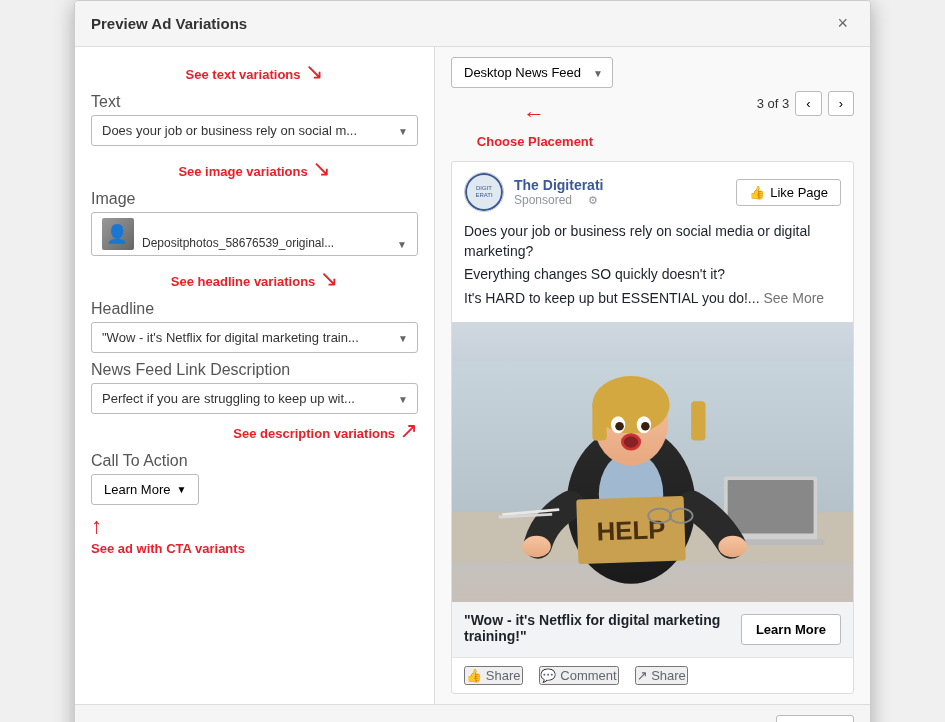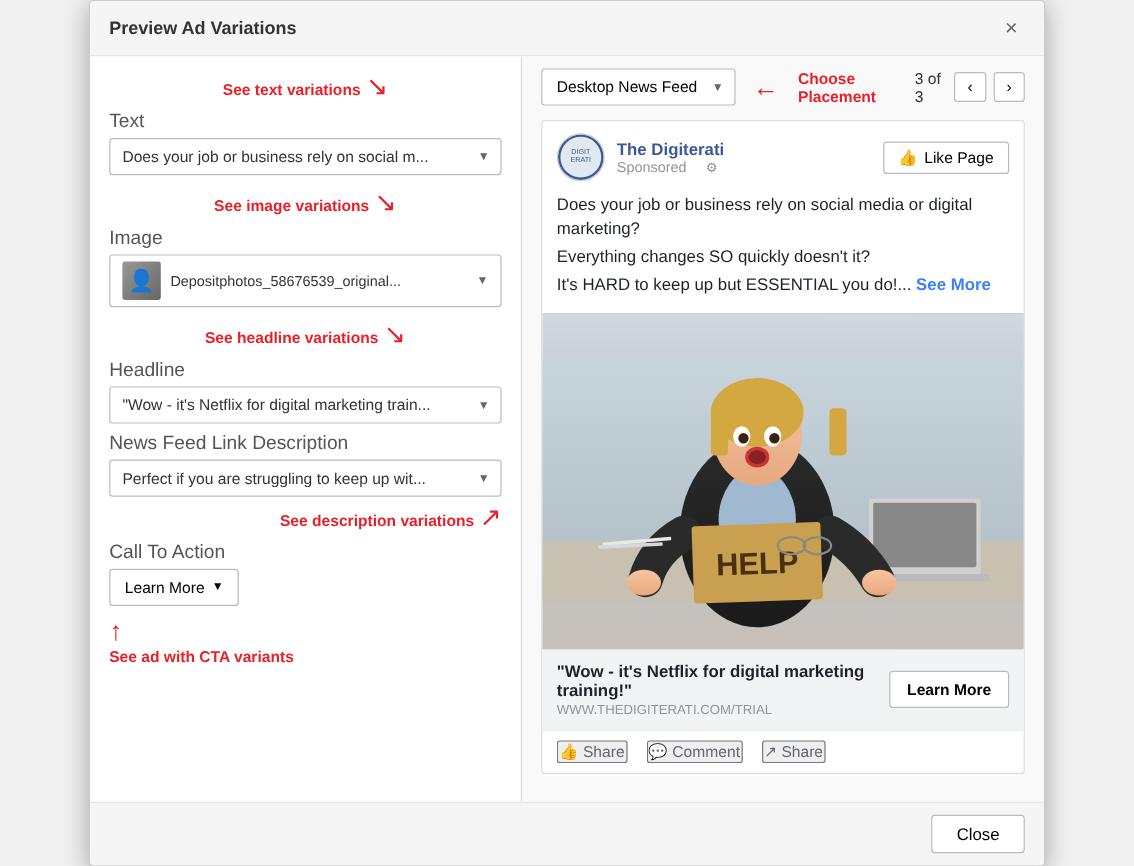--- a/index.html
+++ b/index.html
@@ -15,34 +15,34 @@
 
     
     .left-panel { width: 360px; min-width: 360px; border-right: 1px solid #ddd; padding: 12px 16px; position: relative; overflow-y: auto; }
 
     .field-label { font-size: 16px; color: #555; margin-top: 8px; margin-bottom: 4px; }
 
     .dropdown-wrapper { position: relative; }
     .dropdown-wrapper select { width: 100%; padding: 7px 30px 7px 10px; border: 1px solid #bbb; border-radius: 3px; font-size: 13px; color: #333; background: #fff; appearance: none; -webkit-appearance: none; cursor: pointer; }
     .dropdown-wrapper::after { content: "▼"; position: absolute; right: 10px; top: 50%; transform: translateY(-50%); font-size: 10px; color: #666; pointer-events: none; }
 
-    .image-dropdown { display: flex; align-items: center; gap: 8px; border: 1px solid #bbb; border-radius: 3px; padding: 5px 10px; background: #fff; cursor: pointer; }
+    .image-dropdown { display: flex; align-items: flex-end; gap: 8px; border: 1px solid #bbb; border-radius: 3px; padding: 5px 10px; background: #fff; cursor: pointer; }
     .image-thumb-person { width: 32px; height: 32px; background: linear-gradient(135deg, #999 0%, #666 100%); border-radius: 2px; position: relative; }
     .image-thumb-person::before { content: "👤"; font-size: 18px; position: absolute; top: 50%; left: 50%; transform: translate(-50%, -50%); }
     .image-label { flex: 1; font-size: 12px; color: #333; overflow: hidden; text-overflow: ellipsis; white-space: nowrap; }
     .image-dropdown-arrow { font-size: 10px; color: #666; }
 
     .cta-btn { border: 1px solid #bbb; border-radius: 3px; padding: 7px 12px; background: #fff; font-size: 13px; cursor: pointer; display: inline-flex; align-items: center; gap: 6px; }
     .cta-btn .arrow-down { font-size: 10px; }
 
     
     .right-panel { flex: 1; padding: 10px 16px; background: #f9f9f9; overflow-y: auto; }
 
     .right-top { display: flex; align-items: center; justify-content: space-between; margin-bottom: 12px; }
-    .placement-area { display: flex; align-items: center; gap: 10px; }
+    .placement-area { display: flex; align-items: center; gap: 10px; flex-direction: column; }
     .placement-dropdown { position: relative; display: inline-flex; align-items: center; }
     .placement-dropdown select { padding: 7px 30px 7px 12px; border: 1px solid #bbb; border-radius: 3px; font-size: 13px; background: #fff; appearance: none; -webkit-appearance: none; cursor: pointer; }
     .placement-dropdown::after { content: "▼"; position: absolute; right: 10px; top: 50%; transform: translateY(-50%); font-size: 10px; color: #666; pointer-events: none; }
 
     .pagination { display: flex; align-items: center; gap: 6px; font-size: 13px; color: #333; }
     .page-btn { border: 1px solid #bbb; background: #fff; padding: 4px 10px; border-radius: 3px; cursor: pointer; font-size: 13px; }
 
     .choose-placement-ann { color: #e8202a; font-size: 13px; font-weight: bold; margin-left: 6px; }
 
     
@@ -52,21 +52,21 @@
     .fb-page-info { display: flex; align-items: center; gap: 10px; }
     .fb-logo { width: 40px; height: 40px; border-radius: 50%; background: #e0e8f0; border: 1px solid #ccc; display: flex; align-items: center; justify-content: center; font-size: 8px; color: #666; overflow: hidden; }
     .fb-logo-inner { width: 38px; height: 38px; border-radius: 50%; border: 2px solid #3b5998; display: flex; align-items: center; justify-content: center; font-size: 7px; color: #3b5998; text-align: center; }
     .fb-page-name { font-size: 14px; font-weight: bold; color: #3b5998; }
     .fb-sponsored { font-size: 12px; color: #90949c; display: flex; align-items: center; gap: 16px; }
     .fb-sponsored-gear { font-size: 11px; }
     .fb-like-btn { border: 1px solid #bbb; border-radius: 3px; padding: 5px 12px; font-size: 13px; background: #fff; cursor: pointer; display: flex; align-items: center; gap: 5px; }
 
     .fb-ad-text { padding: 0 12px 10px; }
     .fb-ad-text p { font-size: 14px; color: #1d2129; line-height: 1.4; margin-bottom: 4px; }
-    .fb-see-more { color: #3b82f6; text-decoration: none; font-size: 14px; font-weight: bold; }
+    .fb-see-more { color: #737373; text-decoration: none; font-size: 14px; }
 
     .fb-ad-image { width: 100%; height: 280px; background: linear-gradient(135deg, #c8c8c8 0%, #a0a0a0 100%); position: relative; overflow: hidden; display: flex; align-items: center; justify-content: center; }
 
     
     .help-image-bg { width: 100%; height: 100%; background: linear-gradient(180deg, #d0d8e0 0%, #b8c4cc 40%, #c8c0b8 100%); position: relative; display: flex; align-items: center; justify-content: center; }
 
     .fb-ad-footer { background: #f2f3f5; padding: 10px 12px; display: flex; align-items: center; justify-content: space-between; }
     .fb-ad-footer-text { flex: 1; }
     .fb-ad-headline { font-size: 14px; font-weight: bold; color: #1d2129; margin-bottom: 3px; }
     .fb-ad-description { font-size: 12px; color: #90949c; margin-bottom: 3px; }
@@ -274,21 +274,20 @@
 
               <rect x="70" y="208" width="80" height="4" fill="#e8e8e8" rx="1" transform="rotate(-5 110 210)"></rect>
               <rect x="65" y="213" width="75" height="4" fill="#d8d8d8" rx="1" transform="rotate(-3 102 215)"></rect>
             </svg>
           </div>
         </div>
 
         <div class="fb-ad-footer">
           <div class="fb-ad-footer-text">
             <div class="fb-ad-headline">"Wow - it's Netflix for digital marketing training!"</div>
-            <div class="fb-ad-url">WWW.THEDIGITERATI.COM/TRIAL</div>
           </div>
           <button class="fb-learn-btn">Learn More</button>
         </div>
 
         <div class="fb-ad-reactions">
           <button class="reaction-btn">👍 Share</button>
           <button class="reaction-btn">💬 Comment</button>
           <button class="reaction-btn">↗ Share</button>
         </div>
 

